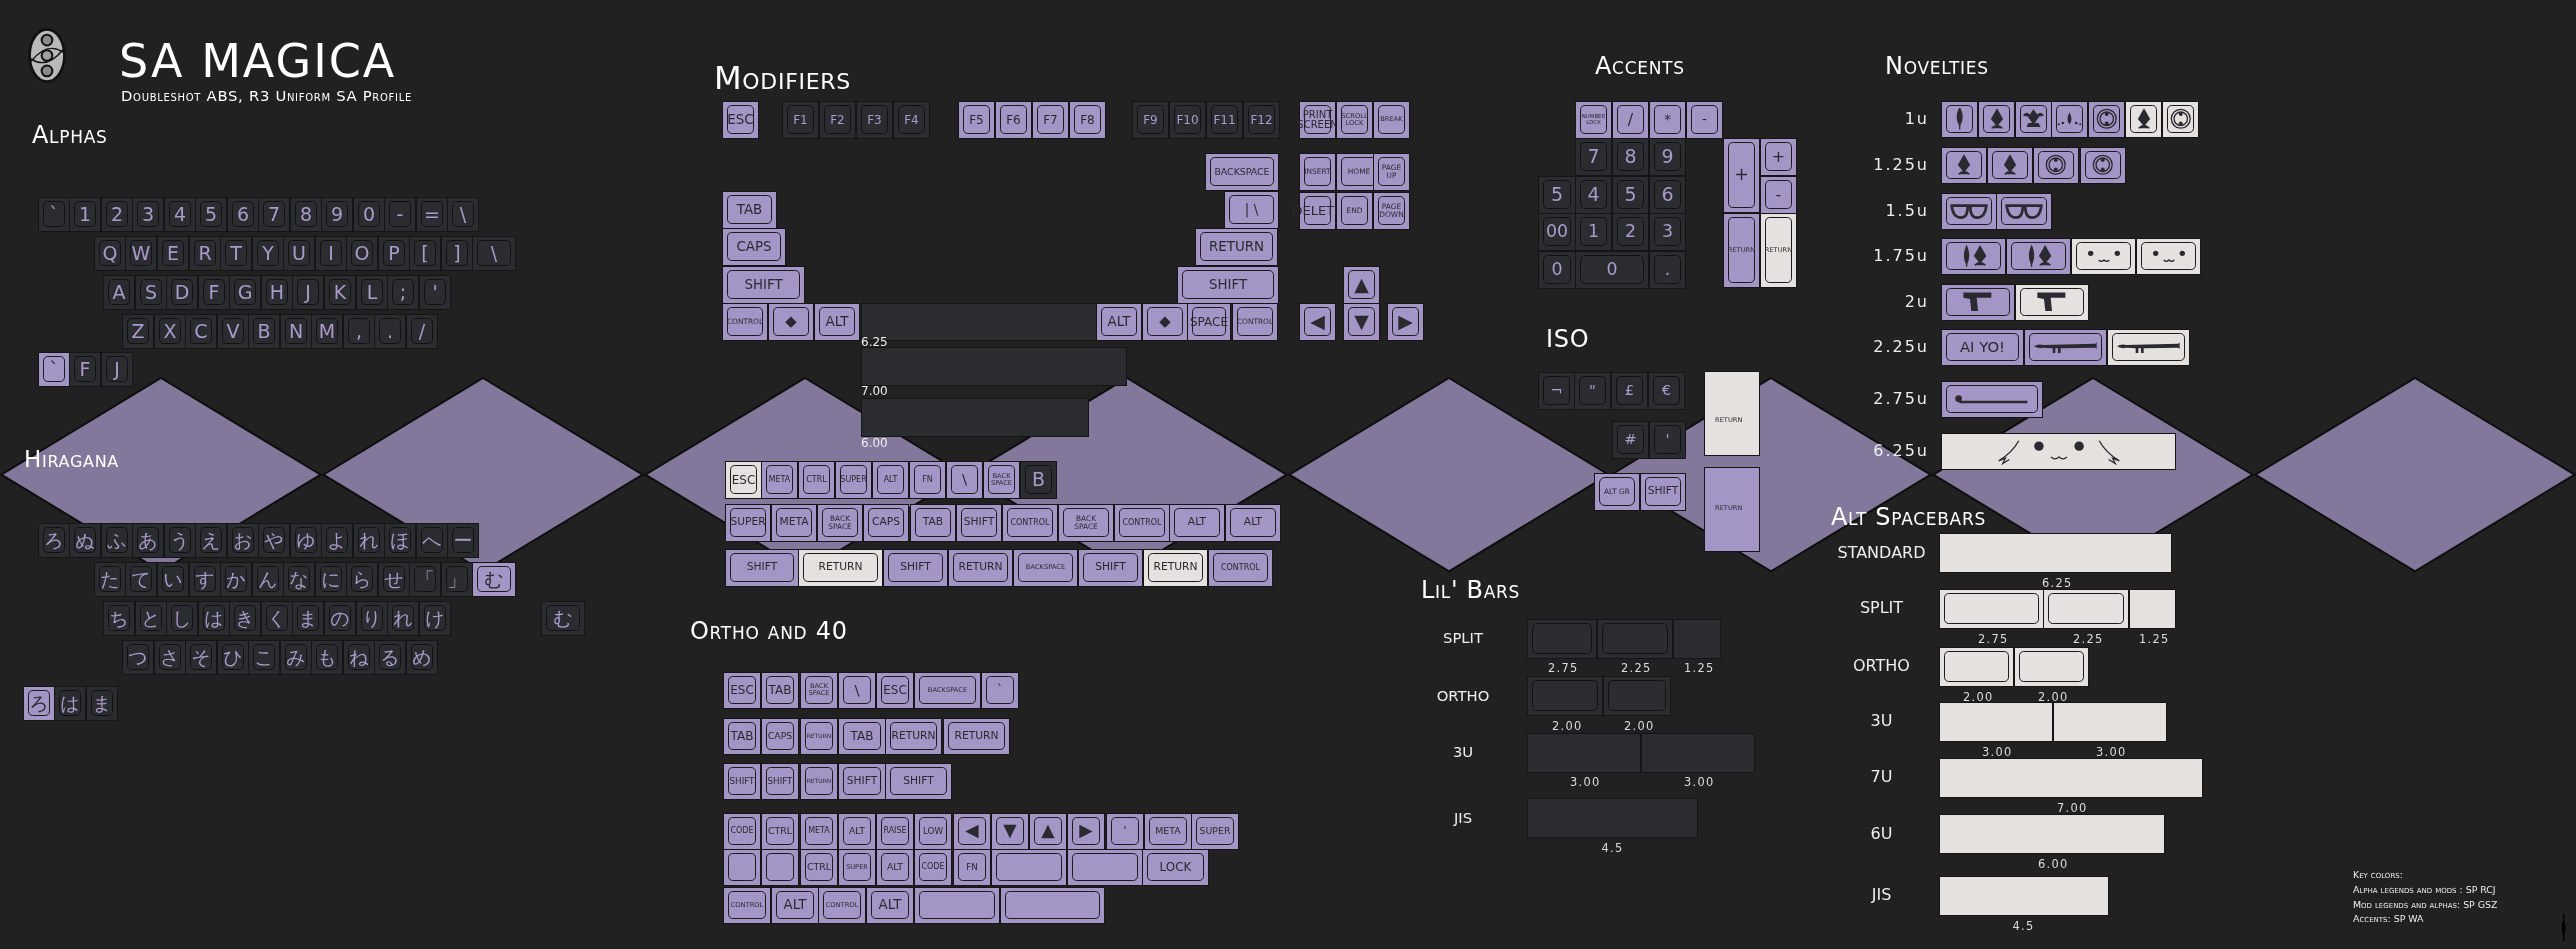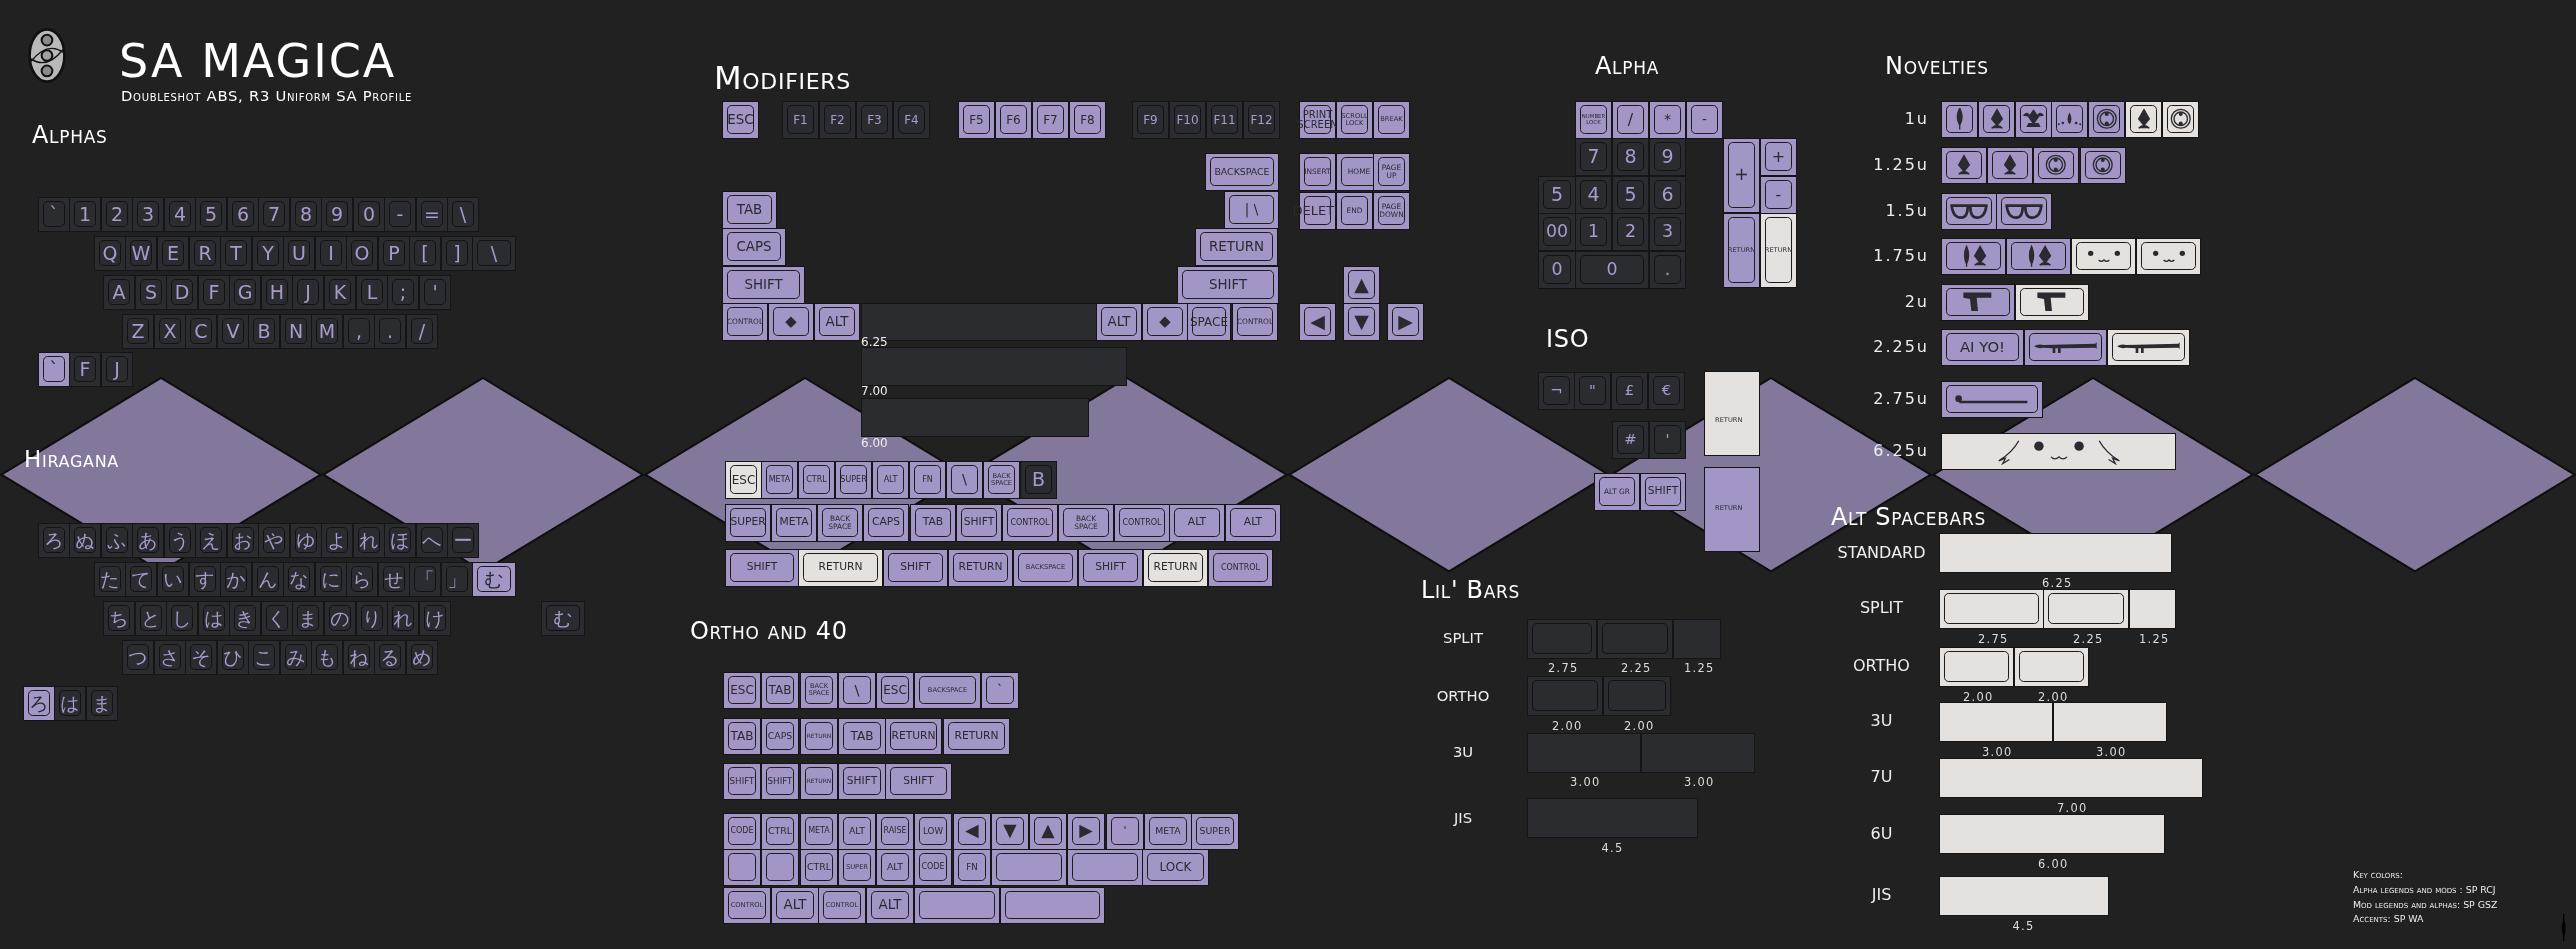--- a/index.html
+++ b/index.html
@@ -46,21 +46,21 @@
     <path d="M4 50 Q28 20 52 36 M4 46 Q28 62 52 32" fill="none" stroke="#111" stroke-width="2"></path>
   </svg>
 </div>
 <div class="h1" style="left:119px;top:34px;font-size:46px;font-variant:normal;letter-spacing:2px">SA MAGICA</div>
 <div class="h1" style="left:121px;top:87px;font-size:14.8px">Doubleshot ABS, R3 Uniform SA Profile</div>
 
 <div class="h1" style="left:32px;top:121px;font-size:24px">Alphas</div>
 <div class="h1" style="left:24px;top:446px;font-size:23px">Hiragana</div>
 <div class="h1" style="left:714px;top:59px;font-size:32px">Modifiers</div>
 <div class="h1" style="left:690px;top:617px;font-size:24px">Ortho and 40</div>
-<div class="h1" style="left:1595px;top:52px;font-size:24px">Alpha</div>
+<div class="h1" style="left:1595px;top:52px;font-size:24px">Accents</div>
 <div class="h1" style="left:1546px;top:325px;font-size:24px">ISO</div>
 <div class="h1" style="left:1885px;top:52px;font-size:24px">Novelties</div>
 <div class="h1" style="left:1421px;top:576px;font-size:24px">Lil' Bars</div>
 <div class="h1" style="left:1831px;top:503px;font-size:24px">Alt Spacebars</div>
 
 <div id="keys">
     <div class="key k-dark" style="left: 38px; top: 197px; width: 32px; height: 35px;">
       <div class="cap" style="font-size: 19px;">`</div>
     </div>
     <div class="key k-dark" style="left: 69px; top: 197px; width: 32px; height: 35px;">
@@ -801,21 +801,21 @@
     <div class="key k-dark" style="left: 1648px; top: 372px; width: 37px; height: 38px;">
       <div class="cap" style="font-size: 14.8px;">€</div>
     </div>
     <div class="key k-dark" style="left: 1612px; top: 421px; width: 37px; height: 38px;">
       <div class="cap" style="font-size: 14.8px;">#</div>
     </div>
     <div class="key k-dark" style="left: 1649px; top: 421px; width: 37px; height: 38px;">
       <div class="cap" style="font-size: 14.8px;">'</div>
     </div>
     <div class="key k-lav" style="left: 1594px; top: 473px; width: 46px; height: 38px;">
-      <div class="cap" style="font-size: 7.4px;">ALT GR</div>
+      <div class="cap" style="font-size: 7.4px; border-radius: 6px;">ALT GR</div>
     </div>
     <div class="key k-lav" style="left: 1640px; top: 473px; width: 46px; height: 38px;">
       <div class="cap" style="font-size: 10.7px;">SHIFT</div>
     </div>
     <div class="key k-wht k-bare" style="left: 1704px; top: 371px; width: 56px; height: 85px;"></div>
     <div class="lbl" style="left: 1715px; top: 416px; font-size: 6.7px; color: rgb(42, 42, 48);">RETURN</div>
     <div class="key k-lav k-bare" style="left: 1704px; top: 467px; width: 56px; height: 85px;"></div>
     <div class="lbl" style="left: 1715px; top: 504px; font-size: 6.7px; color: rgb(42, 42, 48);">RETURN</div>
     <div class="rowlbl" style="left: 1858px; top: 109px; width: 71px; letter-spacing: 2px; font-size: 16px;">1u</div>
     <div class="key k-lav" style="left: 1941px; top: 101px; width: 37px; height: 37px;">

